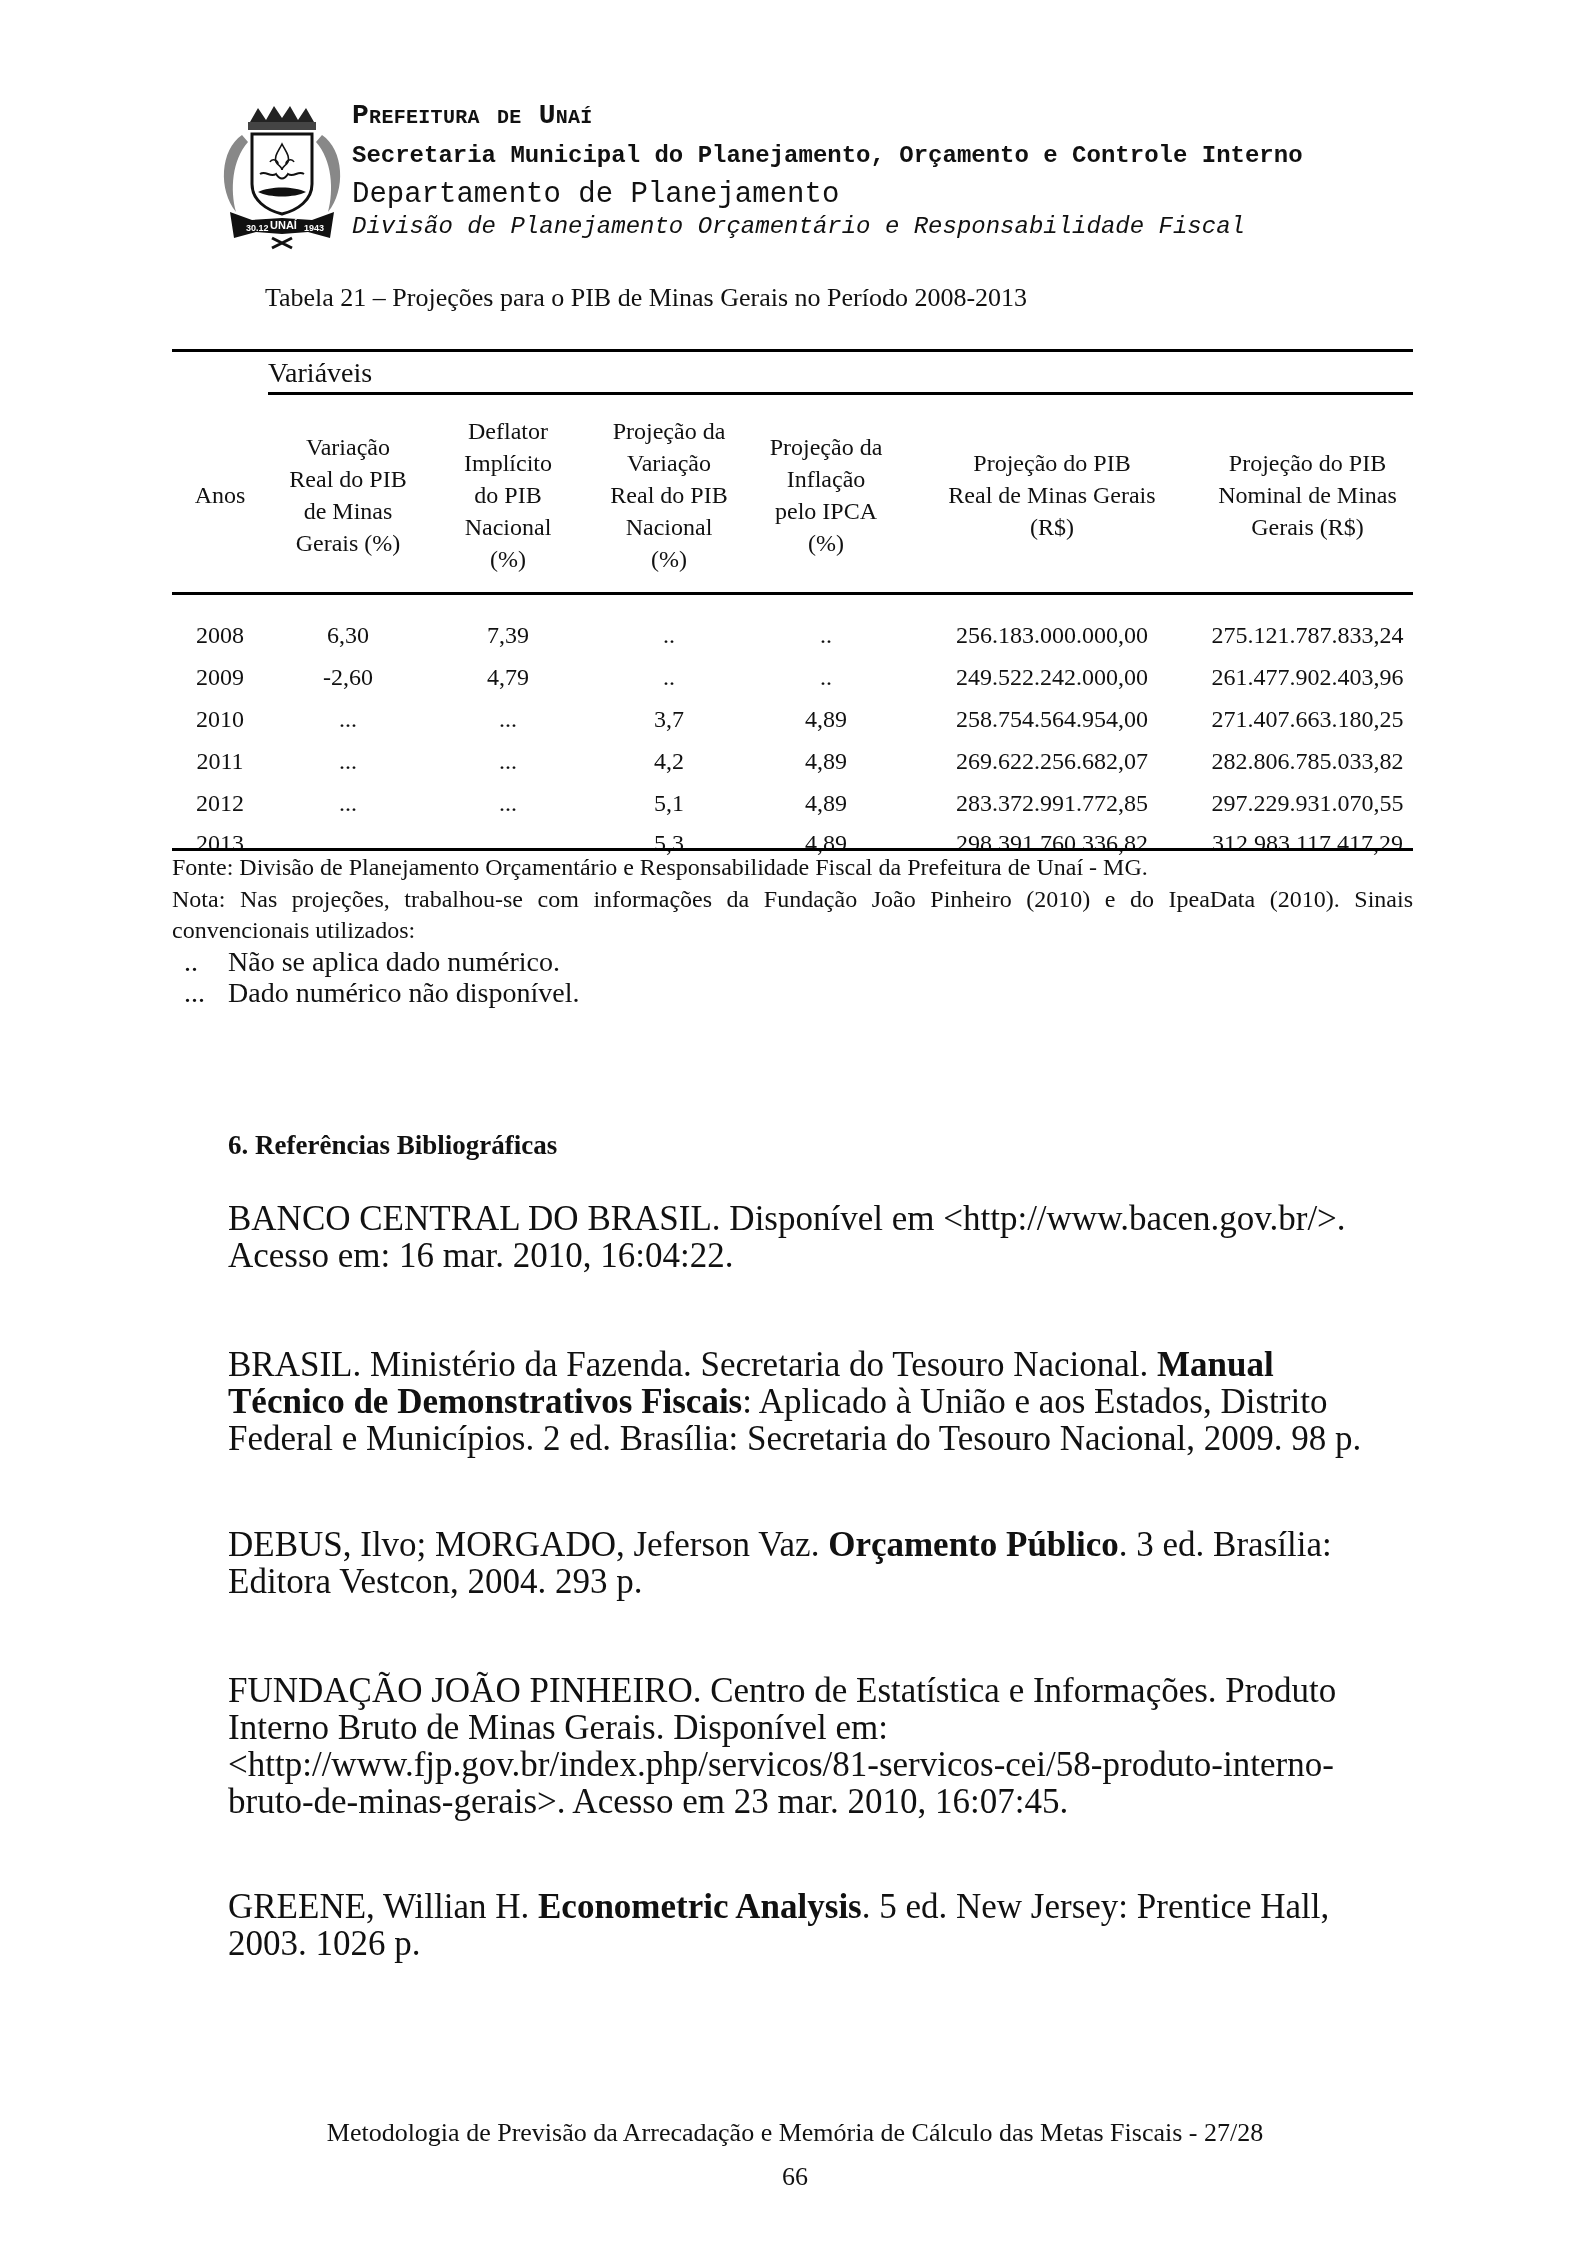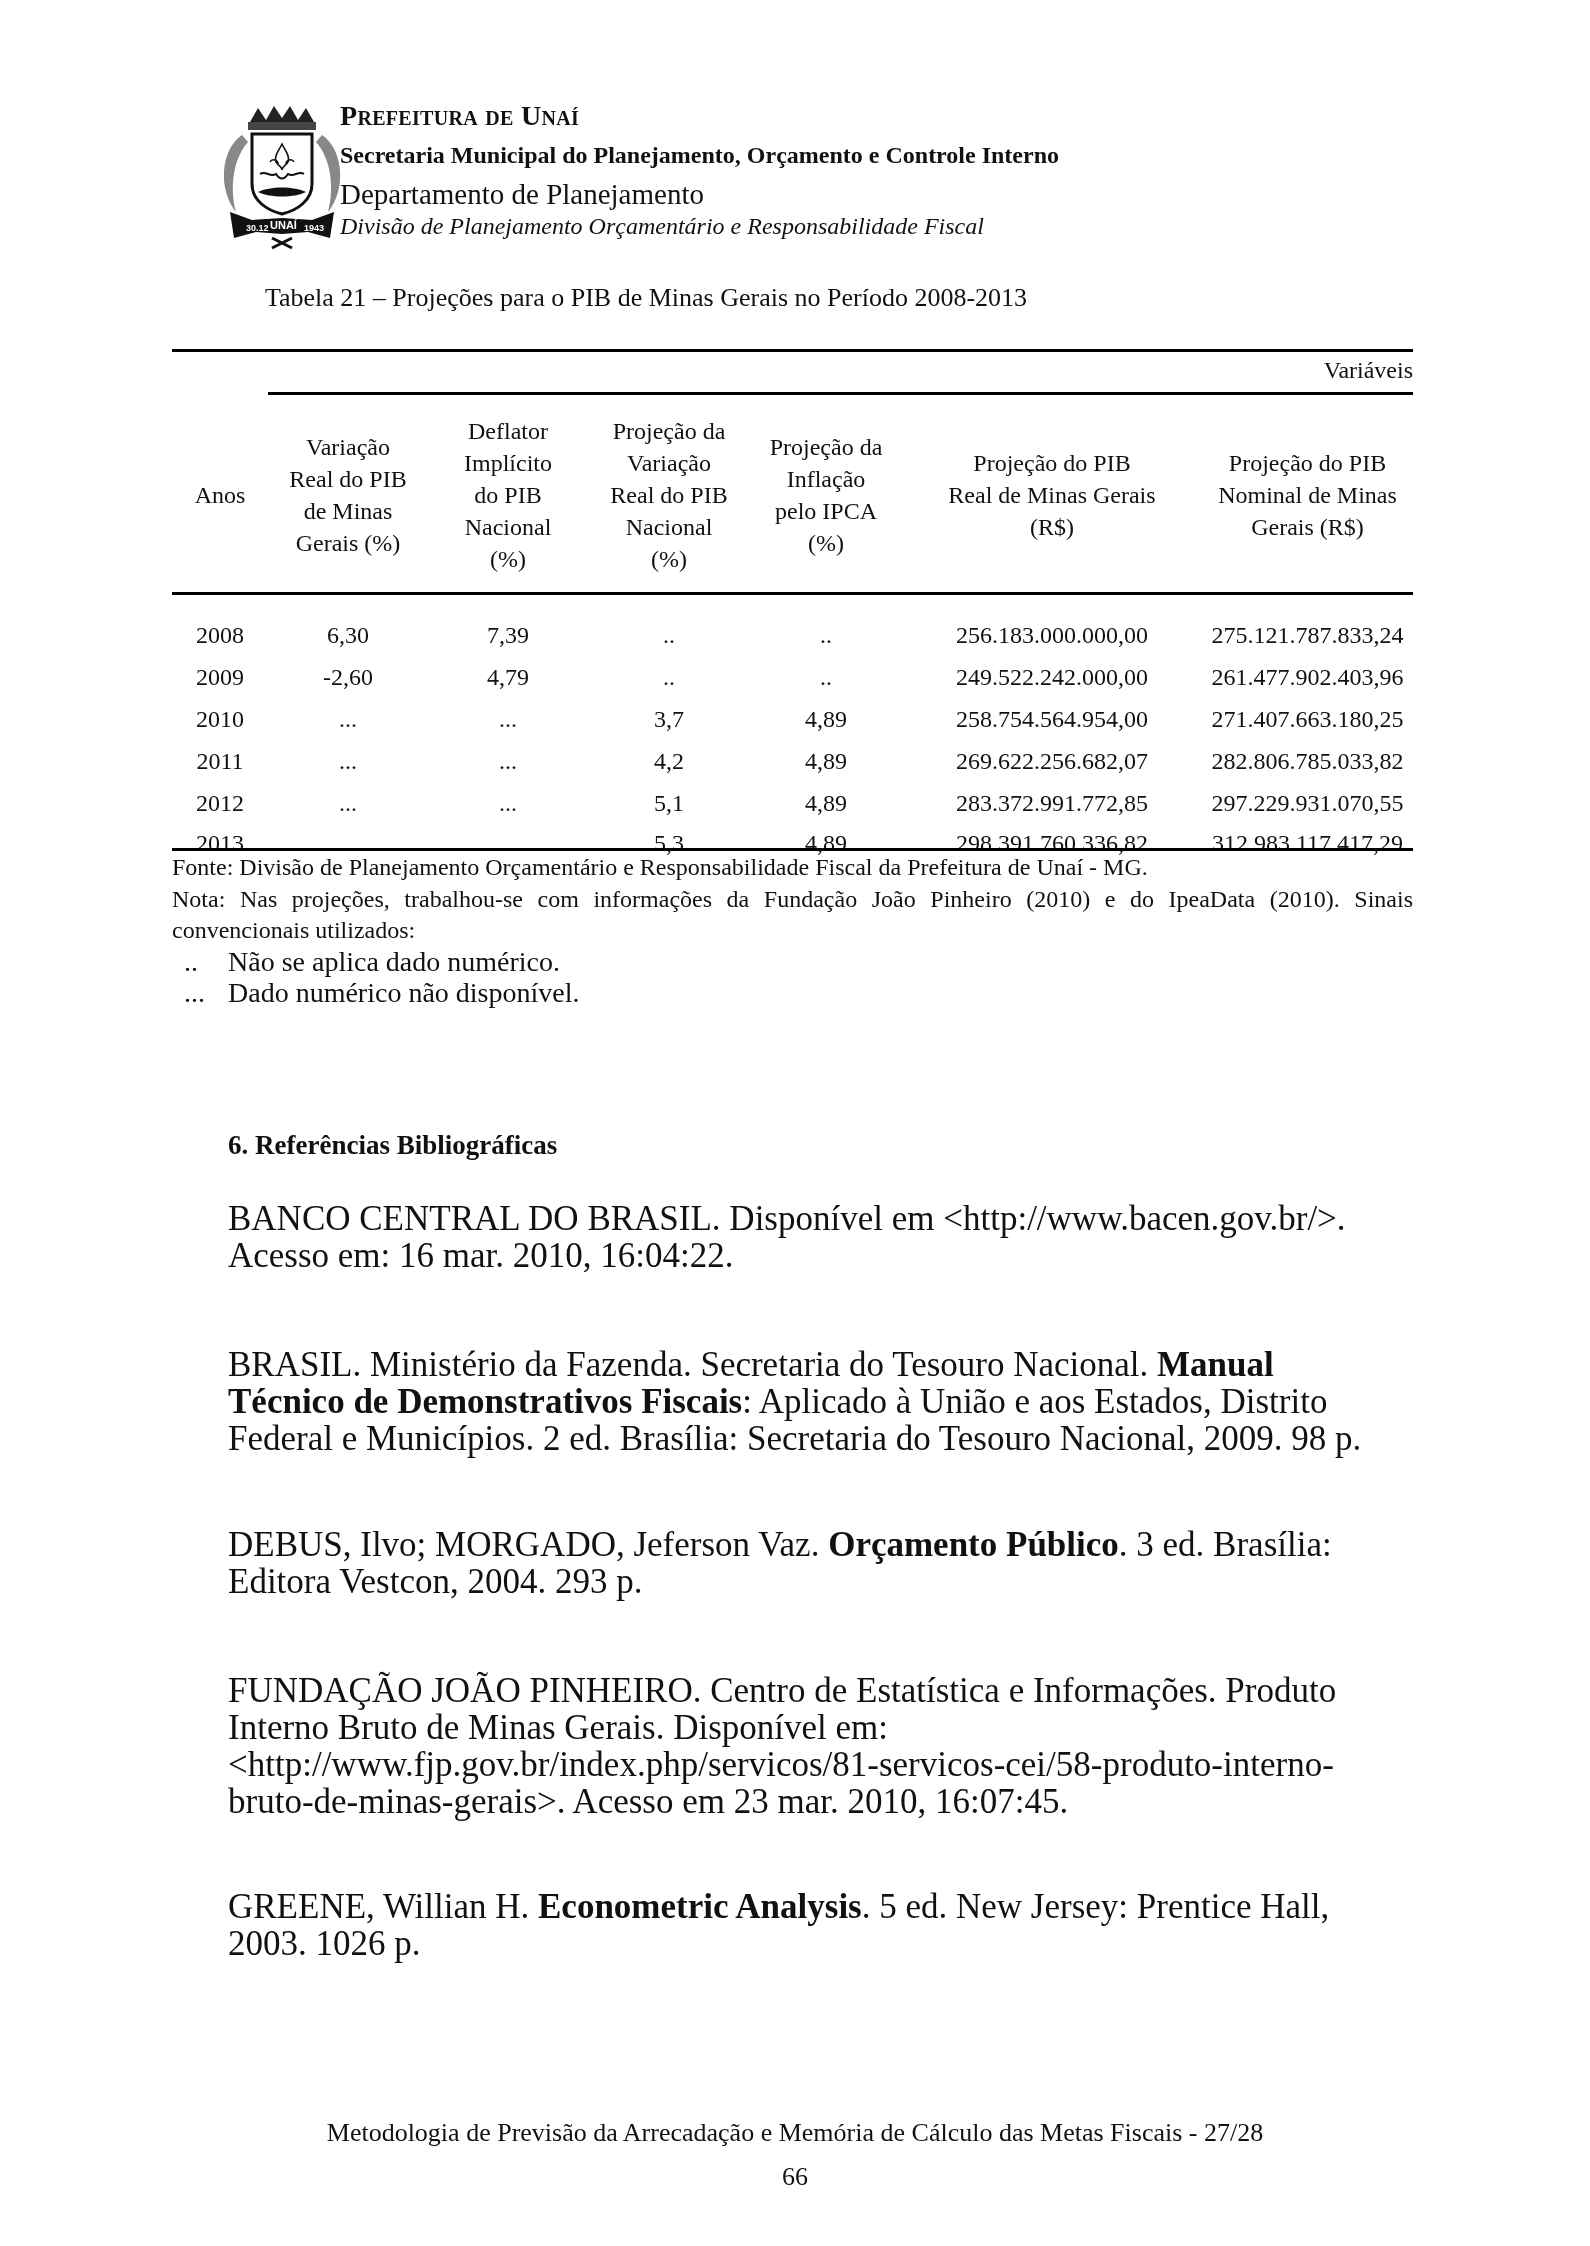--- a/index.html
+++ b/index.html
@@ -4,37 +4,37 @@
 <style>
   html, body { margin: 0; padding: 0; background: #ffffff; }
   body {
     width: 1590px; height: 2246px; position: relative; overflow: hidden;
     font-family: "Liberation Serif", "DejaVu Serif", serif; color: #111;
   }
   .abs { position: absolute; }
 
   
   .crest { left: 212px; top: 100px; width: 140px; height: 150px; }
-  .lh { left: 340px; white-space: nowrap; }
+  .lh { left: 352px; white-space: nowrap; font-family: Liberation Mono, monospace; }
   .lh-org { top: 100px; font-size: 28px; font-variant: small-caps; font-weight: 700; letter-spacing: 0.3px; }
   .lh-sec { top: 142px; font-size: 24px; font-weight: 700; }
   .lh-dep { top: 178px; font-size: 29px; }
   .lh-div { top: 213px; font-size: 24px; font-style: italic; }
 
   
   .caption { left: 0; width: 1292px; top: 283px; text-align: center; font-size: 26px; }
 
   
   .rule { background: #000; height: 3px; }
   .rule-top    { left: 172px; top: 349px; width: 1241px; }
   .rule-vars   { left: 268px; top: 392px; width: 1145px; }
   .rule-head   { left: 172px; top: 592px; width: 1241px; }
   .rule-bottom { left: 172px; top: 848px; width: 1241px; }
 
-  .vars-label { left: 268px; width: 1145px; top: 357px; text-align: right; font-size: 24px; }
+  .vars-label { left: 268px; width: 1145px; top: 357px; text-align: left; font-size: 28px; }
 
   .hcell { top: 400px; height: 190px; display: flex; align-items: center; justify-content: center;
            text-align: center; font-size: 24px; line-height: 32px; }
   .hcell span { white-space: pre-line; }
 
   .row { position: absolute; left: 172px; width: 1241px; height: 42px; }
   .cell { position: absolute; top: 12px; height: 42px; line-height: 42px; text-align: center; font-size: 24px; white-space: nowrap; }
 
   
   .c0 { left: 0px;    width: 96px; }

